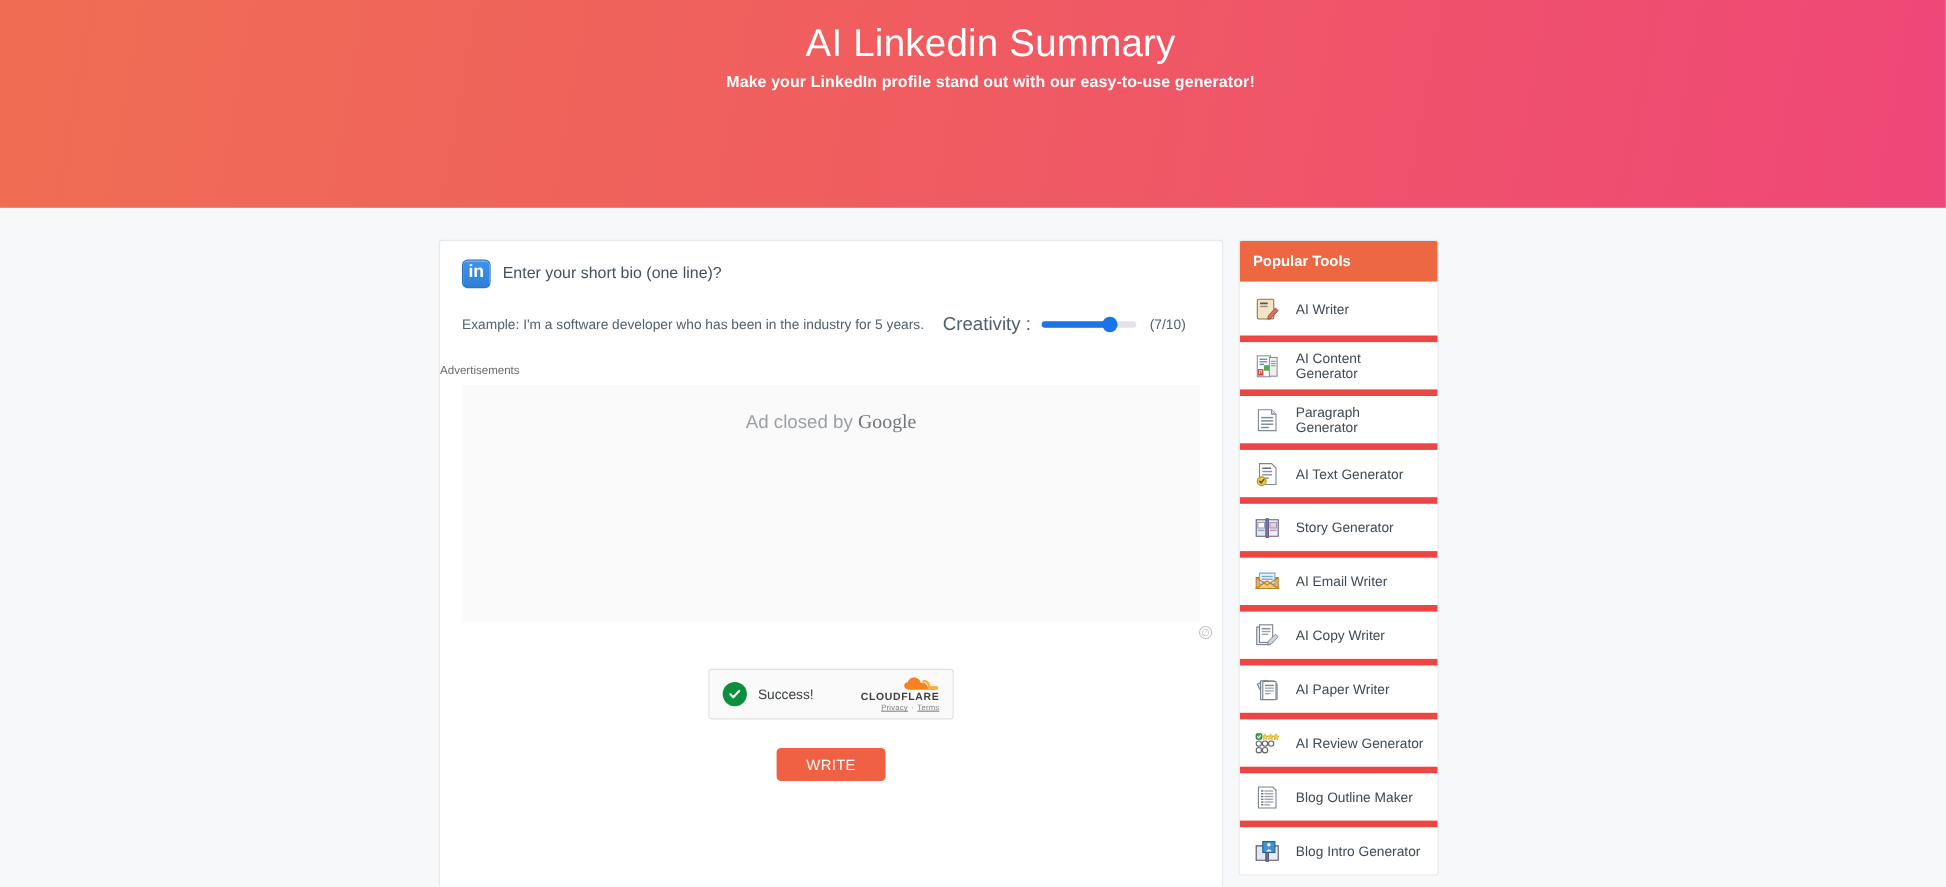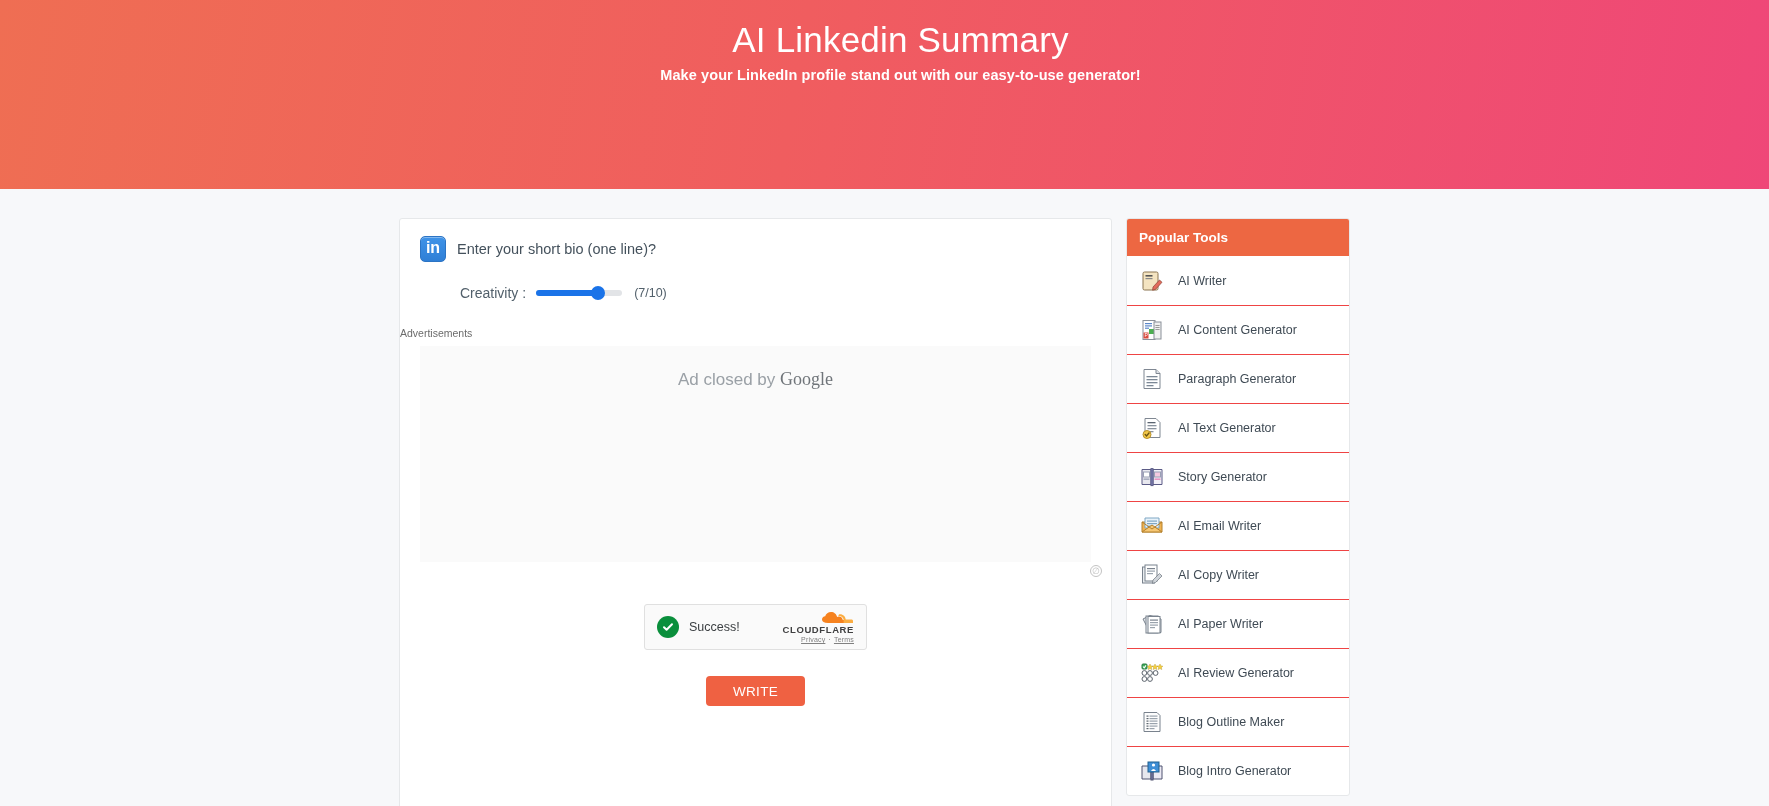--- a/index.html
+++ b/index.html
@@ -110,25 +110,25 @@
 
   .meta-row {
     display: flex;
     align-items: center;
     padding: 10px 20px 0 20px;
     font-size: 12.5px;
     color: #52606b;
   }
   .example-text { flex: 0 0 auto; }
   .creativity-label {
-    margin-left: 40px;
+    margin-left: 17px;
     margin-right: 10px;
     flex: 0 0 auto;
     color: #52606b;
-    font-size: 14px;
+    font-size: 17px;
   }
   .slider {
     position: relative;
     width: 86px;
     height: 14px;
     flex: 0 0 auto;
   }
   .slider-track {
     position: absolute;
     top: 4px; left: 0;
@@ -263,39 +263,39 @@
     width: 99px;
     height: 30px;
     font-size: 13.5px;
     font-family: "Liberation Sans", sans-serif;
     letter-spacing: .3px;
     cursor: pointer;
   }
 
   
   .sidebar {
-    width: 224px;
+    width: 182px;
     background: #ffffff;
     border: 1px solid #e6e8ea;
     border-radius: 3px;
     overflow: hidden;
   }
   .sidebar-head {
     background: #ed6742;
     color: #ffffff;
     font-size: 13.5px;
     font-weight: 700;
     padding: 11px 12px;
   }
   .tool-item {
     display: flex;
     align-items: center;
     gap: 13px;
     padding: 10px 12px;
-    border-top: 1px solid #ef4444;
+    border-top: 6px solid #ef4444;
     height: 49px;
     cursor: pointer;
   }
   .tool-item:first-of-type { border-top: none; }
   .tool-icon {
     width: 26px; height: 28px;
     flex: 0 0 auto;
     display: flex; align-items: center; justify-content: center;
   }
   .tool-label {
@@ -318,20 +318,21 @@
 
       <div class="card-head">
         <div class="li-icon">
           <span>in</span>
         </div>
         <div class="card-question">Enter your short bio (one line)?</div>
       </div>
 
 
       <div class="meta-row">
+        <div class="example-text">Example: I'm a software developer who has been in the industry for 5 years.</div>
         <div class="creativity-label">Creativity :</div>
         <div class="slider">
           <div class="slider-track"></div>
           <div class="slider-fill"></div>
           <div class="slider-thumb"></div>
         </div>
         <div class="creativity-value">(7/10)</div>
       </div>
 
       <div class="ads-label">Advertisements</div>

